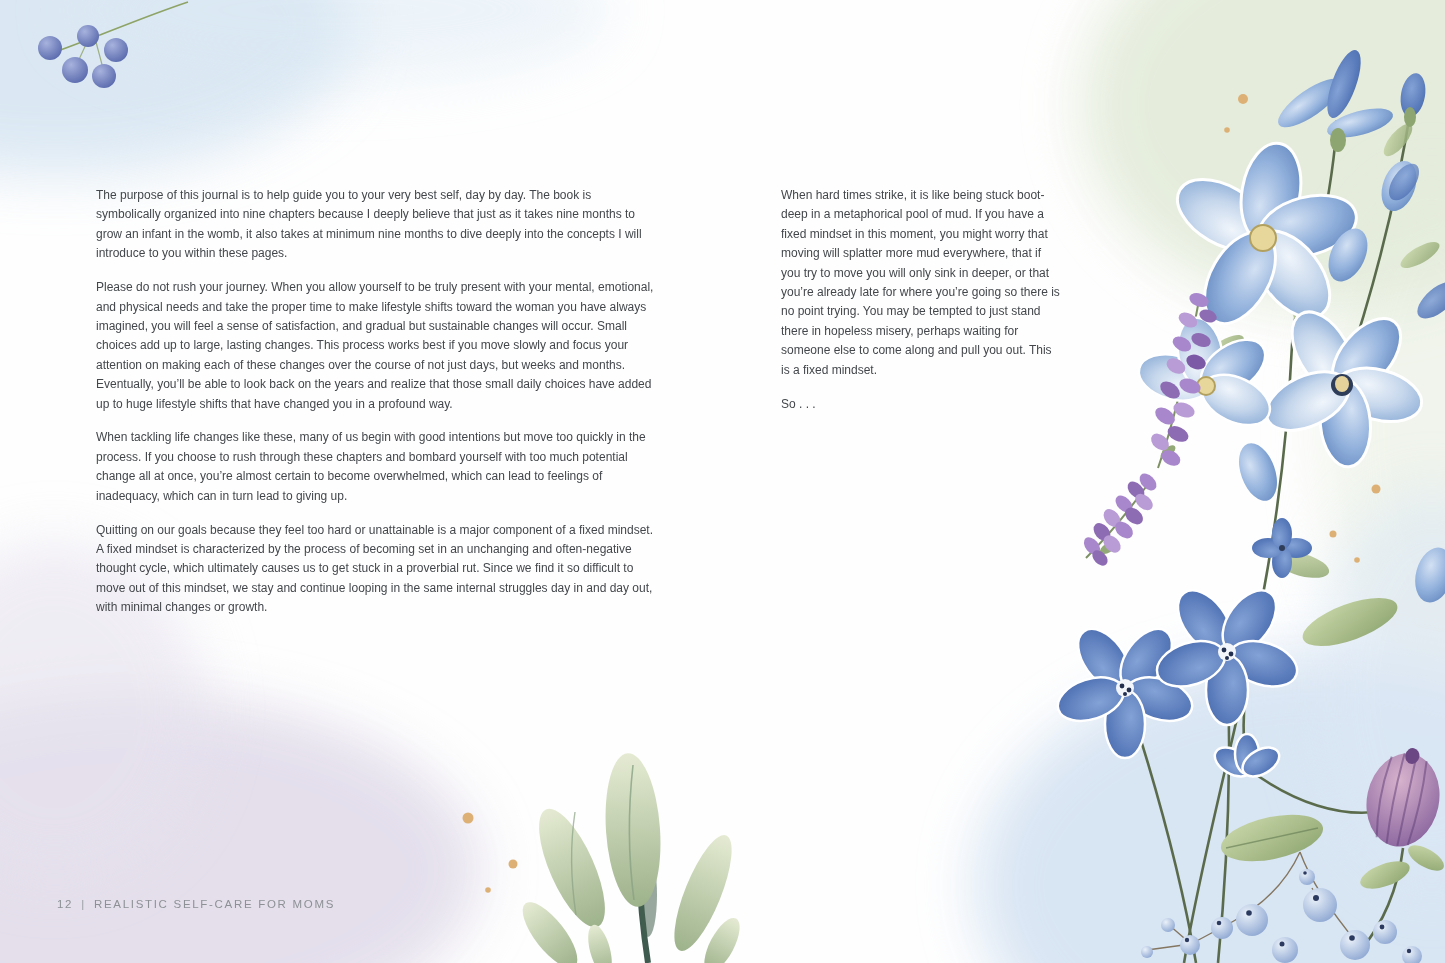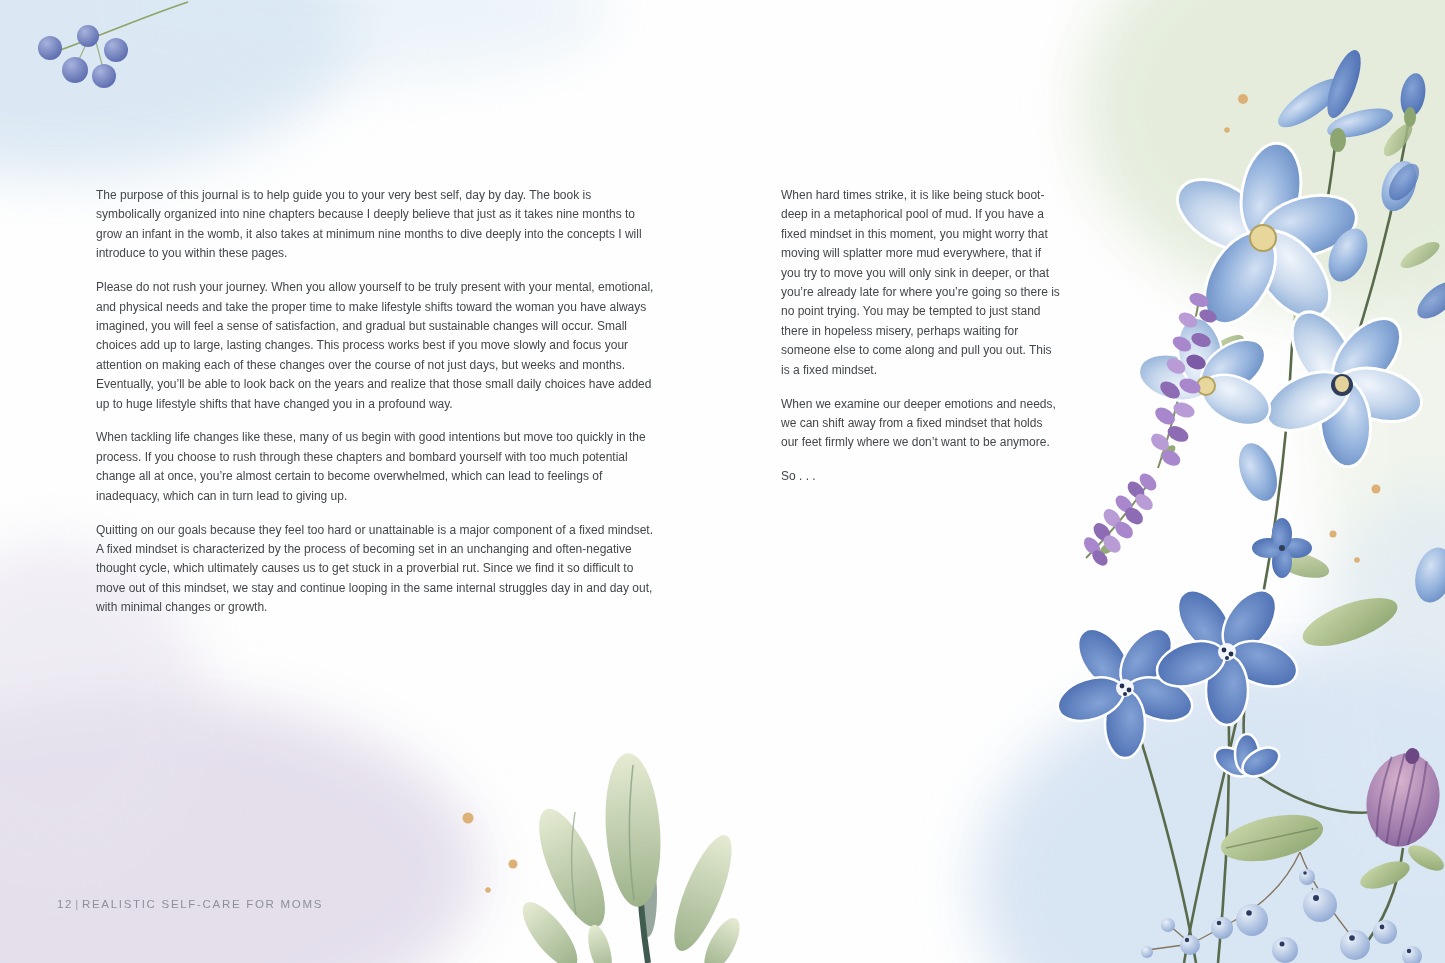--- a/index.html
+++ b/index.html
@@ -20,21 +20,21 @@
     display:inline-block;font-size:82px;line-height:1.05;
     transform:scaleX(.70);transform-origin:left center;letter-spacing:1px;
   }
   .col{position:absolute;color:#43474b;font-size:12px;line-height:19.4px;}
   .col p{margin:0 0 14.5px 0;}
   .col-left{left:96px;top:186px;width:558px;}
   .col-right{left:781px;top:186px;width:282px;}
   .footer{
     position:absolute;left:57px;top:898px;
     color:#8d9196;font-size:11.5px;letter-spacing:1.7px;
-    display:flex;align-items:center;gap:2px;
+    display:flex;align-items:center;gap:8px;
   }
   .footer .sep{color:#9aa0a5;}
 </style>
 </head>
 <body>
 
 <div class="page">
 
   <svg class="deco" viewBox="0 0 1445 963" xmlns="http://www.w3.org/2000/svg">
     <defs>
@@ -309,21 +309,20 @@
 
   <div class="col col-left">
     <p>The purpose of this journal is to help guide you to your very best self, day by day. The book is symbolically organized into nine chapters because I deeply believe that just as it takes nine months to grow an infant in the womb, it also takes at minimum nine months to dive deeply into the concepts I will introduce to you within these pages.</p>
     <p>Please do not rush your journey. When you allow yourself to be truly present with your mental, emotional, and physical needs and take the proper time to make lifestyle shifts toward the woman you have always imagined, you will feel a sense of satisfaction, and gradual but sustainable changes will occur. Small choices add up to large, lasting changes. This process works best if you move slowly and focus your attention on making each of these changes over the course of not just days, but weeks and months. Eventually, you’ll be able to look back on the years and realize that those small daily choices have added up to huge lifestyle shifts that have changed you in a profound way.</p>
     <p>When tackling life changes like these, many of us begin with good intentions but move too quickly in the process. If you choose to rush through these chapters and bombard yourself with too much potential change all at once, you’re almost certain to become overwhelmed, which can lead to feelings of inadequacy, which can in turn lead to giving up.</p>
     <p>Quitting on our goals because they feel too hard or unattainable is a major component of a fixed mindset. A fixed mindset is characterized by the process of becoming set in an unchanging and often-negative thought cycle, which ultimately causes us to get stuck in a proverbial rut. Since we find it so difficult to move out of this mindset, we stay and continue looping in the same internal struggles day in and day out, with minimal changes or growth.</p>
   </div>
 
   <div class="col col-right">
     <p>When hard times strike, it is like being stuck boot-deep in a metaphorical pool of mud. If you have a fixed mindset in this moment, you might worry that moving will splatter more mud everywhere, that if you try to move you will only sink in deeper, or that you’re already late for where you’re going so there is no point trying. You may be tempted to just stand there in hopeless misery, perhaps waiting for someone else to come along and pull you out. This is a fixed mindset.</p>
-    <p>When we examine our deeper emotions and needs, we can shift away from a fixed mindset that holds our feet firmly where we don’t want to be anymore.</p>
     <p>So . . .</p>
   </div>
 
   <div class="footer">
     <span>12</span>
     <span class="sep">|</span>
     <span>REALISTIC SELF-CARE FOR MOMS</span>
   </div>
 
 </div>

